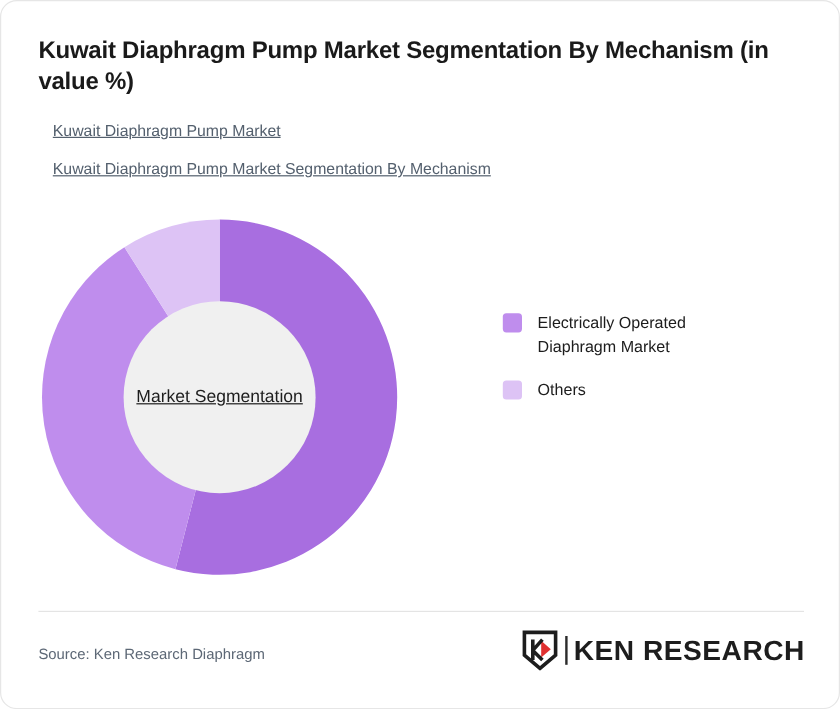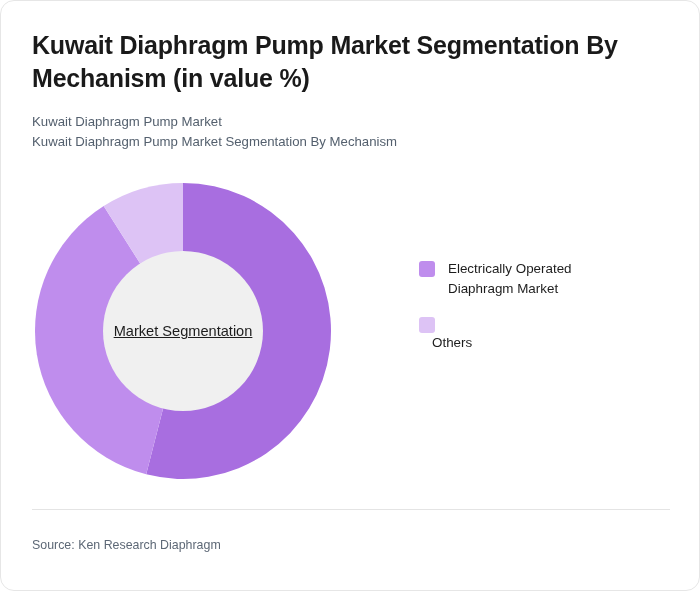--- a/index.html
+++ b/index.html
@@ -24,35 +24,36 @@
   }
 
   
   .header {
     position: absolute;
     left: 31px;
     top: 28px;
     width: 610px;
   }
   .title {
-    font-size: 25px;
+    font-size: 20px;
     font-weight: bold;
     line-height: 1.32;
     color: #1a1a1a;
     letter-spacing: -0.2px;
     margin: 0;
   }
   .subtitles {
     margin-top: 17px;
   }
   .subtitle {
     font-size: 13.2px;
     line-height: 1.55;
     color: #54606e;
-    margin: 0;
+    margin: 12px;
+    text-decoration: underline;
   }
 
   
   .chart-area {
     position: absolute;
     left: 0;
     top: 170px;
     width: 700px;
     height: 320px;
   }
@@ -89,21 +90,21 @@
     position: absolute;
     left: 418px;
     top: 88px;
     width: 240px;
   }
   .legend-item {
     display: flex;
     align-items: flex-start;
     margin-bottom: 17px;
   }
-  .legend-item:last-child { margin-bottom: 15px; flex-direction: column; }
+  .legend-item:last-child { margin-bottom: 15px; }
   .swatch {
     width: 16px;
     height: 16px;
     border-radius: 3px;
     flex: 0 0 16px;
     margin-top: 2px;
   }
   .legend-label {
     margin-left: 13px;
     font-size: 13.4px;
@@ -190,14 +191,23 @@
         <span class="legend-label">Others</span>
       </div>
     </div>
 
   </div>
 
   <div class="divider"></div>
 
   <div class="source">Source: Ken Research Diaphragm</div>
 
+  <div class="logo">
+    <svg class="logo-mark" viewBox="0 0 30 34">
+      <path d="M2 2 H28 V21 L15 32 L2 21 Z" fill="none" stroke="#1d1d1d" stroke-width="3"></path>
+      <path d="M16 9 L24 16 L16 23 Z" fill="#e03030"></path>
+      <path d="M9 8 V25 M9 17 L17 8 M9 17 L17 25" fill="none" stroke="#1d1d1d" stroke-width="3"></path>
+    </svg>
+    <span class="logo-bar"></span>
+    <span class="logo-text">KEN RESEARCH</span>
+  </div>
 
 </div>
 
 </body></html>

